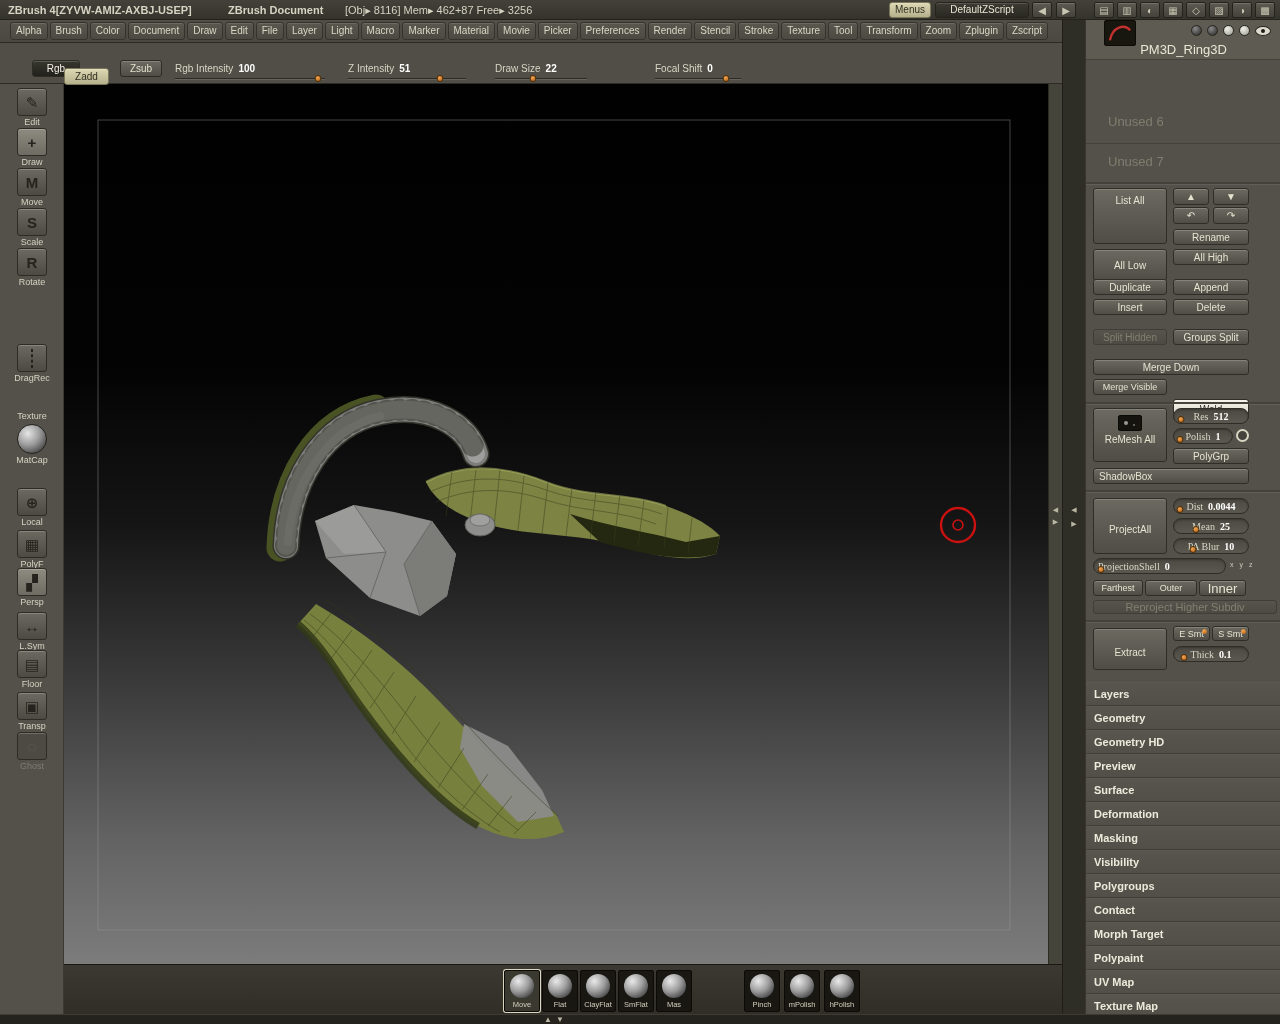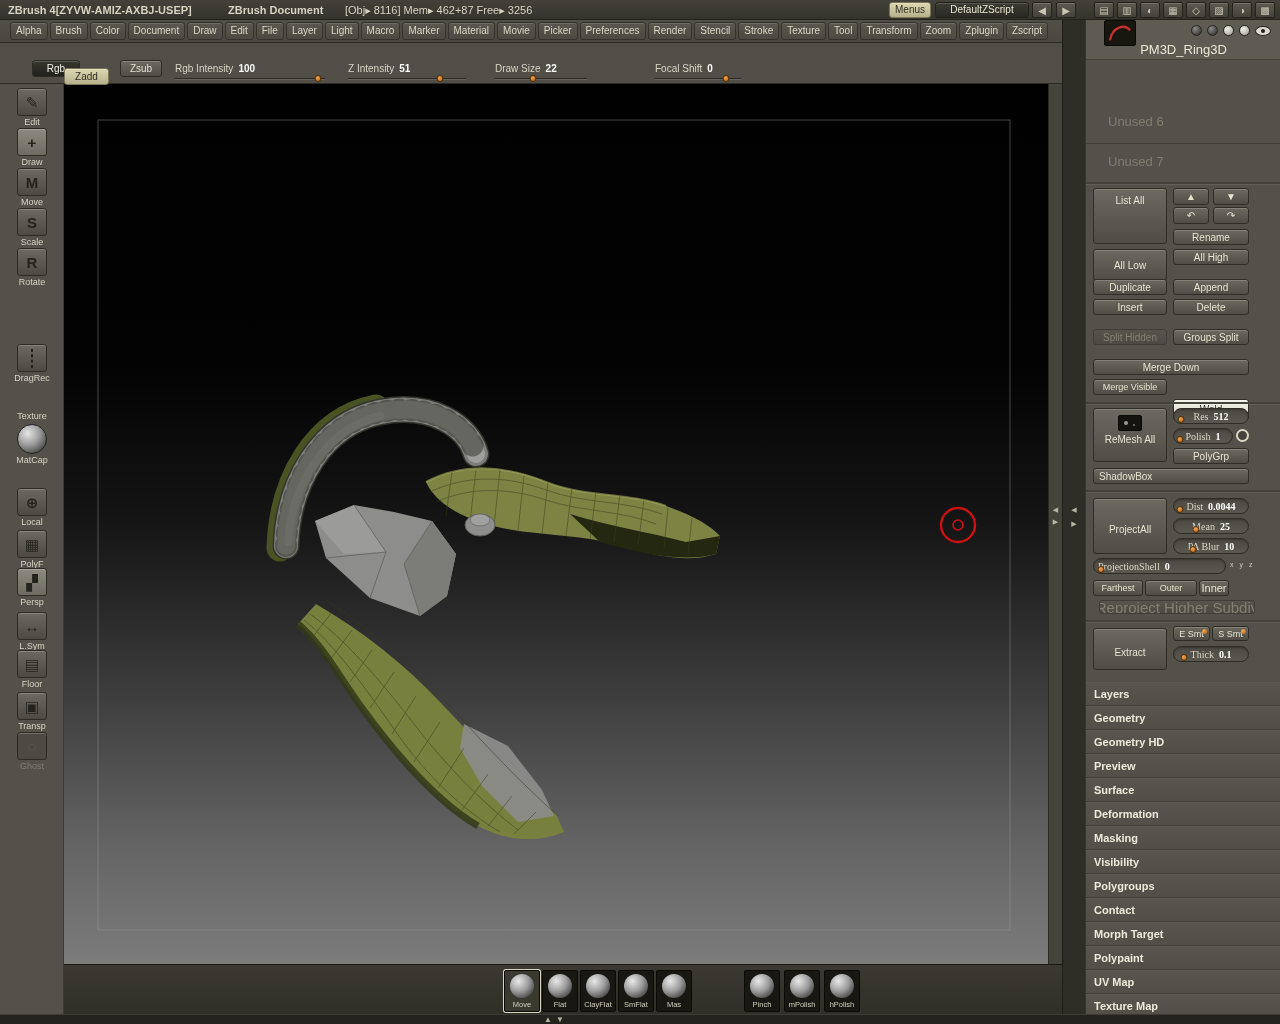--- a/index.html
+++ b/index.html
@@ -479,22 +479,22 @@
       <div class="s-dot" style="left: 25%;"></div>
     </div>
     <div class="pslider leftal" style="left:7px;top:538px;width:133px;height:16px">
       <span>ProjectionShell</span>
         <span class="s-val">0</span>
       <div class="s-dot" style="left: 5%;"></div>
     </div>
     <span class="axis-lbl" style="left:144px;top:541px">x y z</span>
     <div class="pbtn" style="left:7px;top:560px;width:50px;height:16px;font-size:9px">Farthest</div>
     <div class="pbtn" style="left:59px;top:560px;width:52px;height:16px;font-size:9px">Outer</div>
-    <div class="pbtn" style="left:113px;top:560px;width:30px;height:16px;font-size:11px">Inner</div>
-    <div class="pbtn disabled" style="left:13px;top:580px;width:156px;height:14px;font-size:15px">Reproject Higher Subdiv</div>
+    <div class="pbtn" style="left:113px;top:560px;width:47px;height:16px;font-size:13px">Inner</div>
+    <div class="pbtn disabled" style="left:7px;top:580px;width:184px;height:14px;font-size:11px">Reproject Higher Subdiv</div>
 
     <div class="phr" style="top:600px"></div>
 
     <div class="pbtn big" style="left:7px;top:608px;width:74px;height:42px;justify-content:center">Extract</div>
     <div class="pbtn dotbr" style="left:87px;top:606px;width:37px;height:15px;font-size:9px">E Smt</div>
     <div class="pbtn dotbr" style="left:126px;top:606px;width:37px;height:15px;font-size:9px">S Smt</div>
     <div class="pslider" style="left:87px;top:626px;width:76px;height:16px">
       <span>Thick</span>
         <span class="s-val">0.1</span>
       <div class="s-dot" style="left: 14%;"></div>

